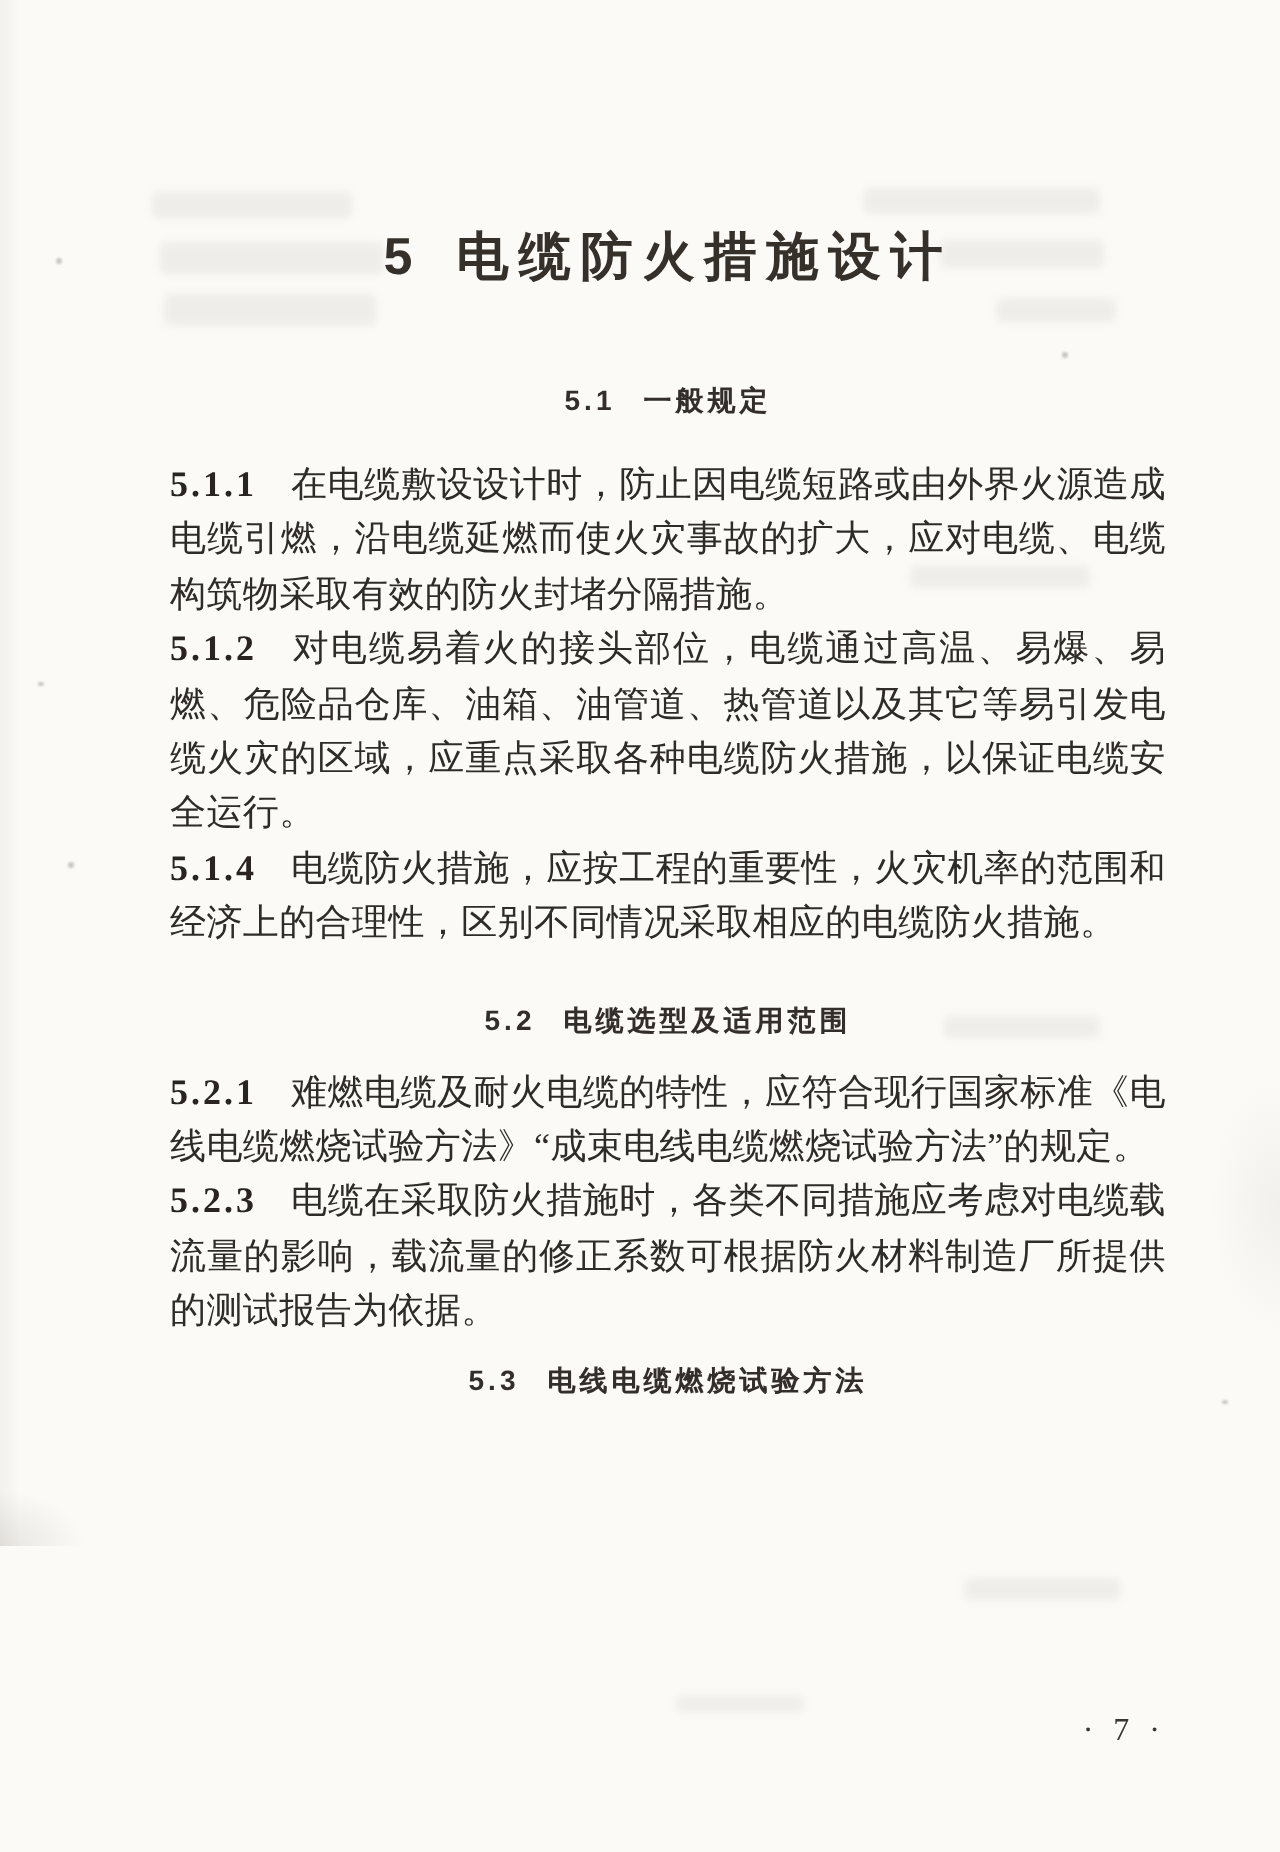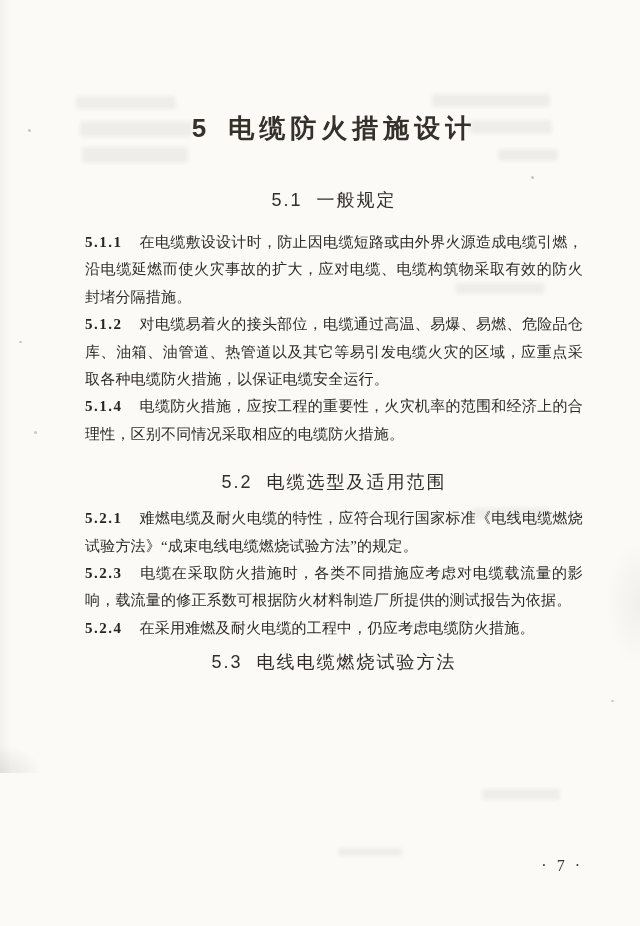--- a/index.html
+++ b/index.html
@@ -40,42 +40,42 @@
     white-space: nowrap;
   }
   .chapter-title .chap-num {
     margin-right: 22px;
     letter-spacing: 0;
   }
   .section-heading {
     margin: 0 0 16px 0;
     text-align: center;
     font-family: "Liberation Sans", sans-serif;
-    font-weight: normal;
-    font-size: 18px;
+    font-weight: bold;
+    font-size: 14px;
     line-height: 25px;
     letter-spacing: 2px;
     color: #332e29;
     white-space: nowrap;
   }
   .section-heading .sec-num {
     margin-right: 14px;
     letter-spacing: 2px;
   }
   .section-heading.mid {
     margin-top: 22px;
     margin-bottom: 10px;
   }
   .section-heading.last {
     margin-top: 8px;
     margin-bottom: 8px;
   }
   .clause {
     margin: 0;
-    font-size: 15px;
+    font-size: 18px;
     line-height: 27.4px;
     text-align: justify;
     text-justify: inter-ideograph;
     color: #2f2b28;
     letter-spacing: 0.2px;
   }
   .clause-num {
     font-weight: bold;
     letter-spacing: 1.5px;
     margin-right: 17px;
@@ -149,23 +149,20 @@
     <h2 class="section-heading mid">
       <span class="sec-num">5.2</span><span>电缆选型及适用范围</span>
     </h2>
 
     <p class="clause">
       <span class="clause-num">5.2.1</span><span class="clause-text">难燃电缆及耐火电缆的特性，应符合现行国家标准《电线电缆燃烧试验方法》“成束电线电缆燃烧试验方法”的规定。</span>
     </p>
     <p class="clause">
       <span class="clause-num">5.2.3</span><span class="clause-text">电缆在采取防火措施时，各类不同措施应考虑对电缆载流量的影响，载流量的修正系数可根据防火材料制造厂所提供的测试报告为依据。</span>
     </p>
-    <p class="clause">
-      <span class="clause-num">5.2.4</span><span class="clause-text">在采用难燃及耐火电缆的工程中，仍应考虑电缆防火措施。</span>
-    </p>
 
     <h2 class="section-heading last">
       <span class="sec-num">5.3</span><span>电线电缆燃烧试验方法</span>
     </h2>
 
 
   </div>
 
   <div class="page-number">· 7 ·</div>
 

